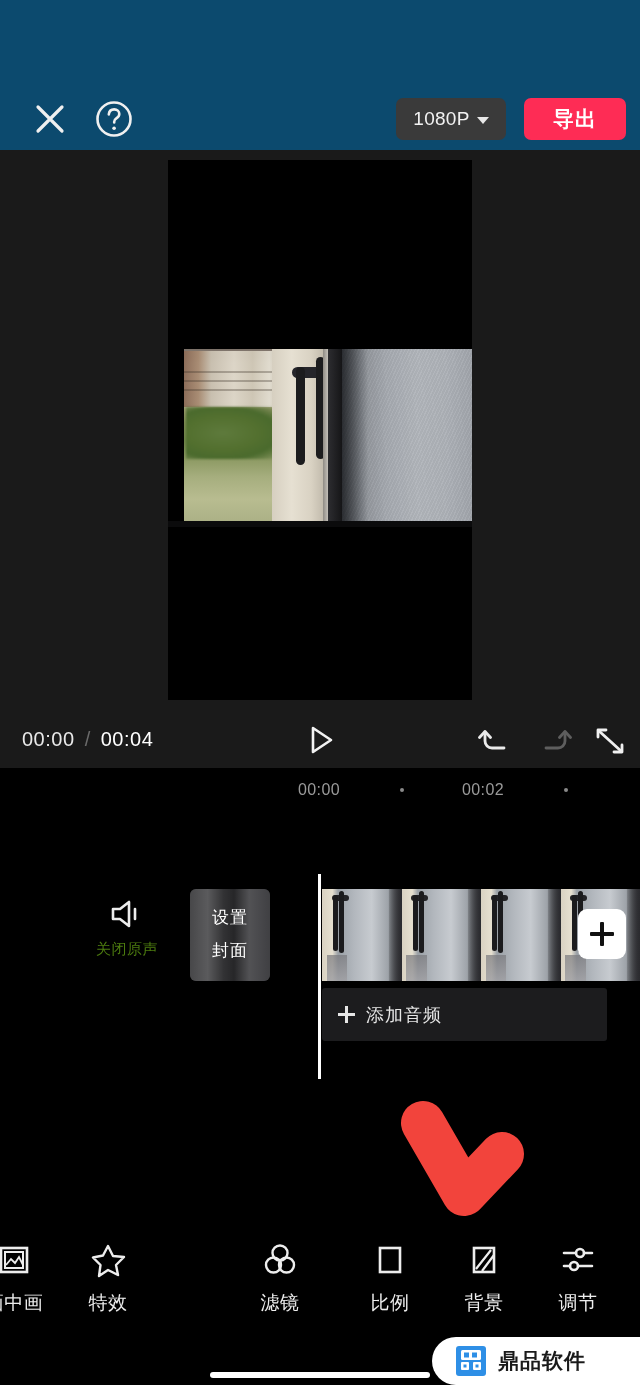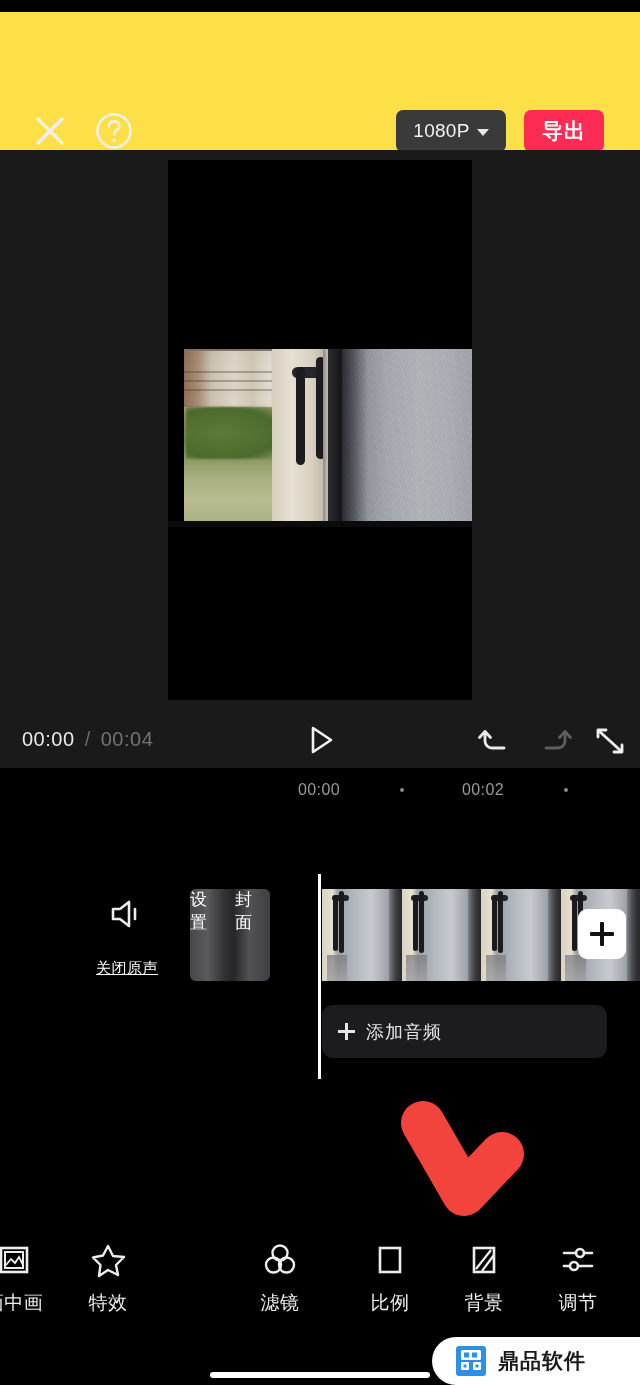--- a/index.html
+++ b/index.html
@@ -7,22 +7,21 @@
     width:640px; height:1385px;
     background:#000;
     font-family:"Liberation Sans","DejaVu Sans",sans-serif;
     overflow:hidden;
   }
   #app { position:relative; width:640px; height:1385px; background:#000; }
 
   
   .topbar {
     position:absolute; left:0; top:0; width:640px; height:150px;
-    background:#fde047;
-    margin-top:12px;
+    background:#0c4a6e;
   }
   .close-btn {
     position:absolute; left:30px; top:99px; width:40px; height:40px;
     cursor:pointer;
   }
   .close-btn svg { display:block; }
   .help-btn {
     position:absolute; left:94px; top:99px; width:40px; height:40px;
     cursor:pointer;
   }
@@ -32,21 +31,21 @@
     display:flex; align-items:center; justify-content:center; gap:7px;
     cursor:pointer;
   }
   .res-btn .res-label { color:#f2f2f2; font-size:19px; letter-spacing:.3px; }
   .caret {
     width:0; height:0; border-left:6px solid transparent;
     border-right:6px solid transparent; border-top:7px solid #e8e8e8;
     margin-top:2px;
   }
   .export-btn {
-    position:absolute; left:524px; top:98px; width:80px; height:42px;
+    position:absolute; left:524px; top:98px; width:102px; height:42px;
     background:#fe2c55; border-radius:7px;
     display:flex; align-items:center; justify-content:center;
     cursor:pointer;
   }
   .export-btn span { color:#fff; font-size:21px; font-weight:bold; letter-spacing:1px; }
 
   
   .preview-wrap {
     position:absolute; left:0; top:150px; width:640px; height:560px;
     background:#1a1a1a;
@@ -148,21 +147,21 @@
   .playerbar {
     position:absolute; left:0; top:710px; width:640px; height:58px;
     background:#1a1a1a;
   }
   .time-read {
     position:absolute; left:22px; top:18px;
     font-size:20px; letter-spacing:.5px;
   }
   .time-read .cur { color:#e9e9e9; }
   .time-read .sep { color:#6a6a6a; margin:0 4px; }
-  .time-read .tot { color:#737373; }
+  .time-read .tot { color:#ffffff; }
   .play-btn {
     position:absolute; left:303px; top:14px; width:36px; height:32px; cursor:pointer;
   }
   .undo-btn  { position:absolute; left:478px; top:16px; width:36px; height:30px; cursor:pointer; }
   .redo-btn  { position:absolute; left:536px; top:16px; width:36px; height:30px; cursor:pointer; }
   .full-btn  { position:absolute; left:594px; top:16px; width:32px; height:30px; cursor:pointer; }
 
   
   .timeline {
     position:absolute; left:0; top:768px; width:640px; height:317px; background:#000;
@@ -175,30 +174,30 @@
     position:absolute; top:20px; width:4px; height:4px; border-radius:50%;
     background:#8a8a8a;
   }
   .playhead {
     position:absolute; left:318px; top:106px; width:3px; height:205px;
     background:#ffffff;
   }
   .mute-group {
     position:absolute; left:96px; top:896px; width:62px; text-align:center; cursor:pointer;
   }
-  .mute-label { margin-top:23px; color:#ffffff; font-size:15px; letter-spacing:.5px;text-decoration:underline; }
+  .mute-label { margin-top:4px; color:#4d7c0f; font-size:15px; letter-spacing:.5px; }
   .cover-btn {
     position:absolute; left:190px; top:889px; width:80px; height:92px;
     border-radius:6px; overflow:hidden; cursor:pointer;
     background:linear-gradient(to right,#6d6d70 0%,#8a8a8d 22%,#4d4d50 42%,#3b3b3e 55%,#7d7d81 74%,#616166 100%);
   }
   .cover-btn .veil { position:absolute; inset:0; background:rgba(0,0,0,.34); }
   .cover-btn .txt {
-    position:absolute; inset:0; display:flex; flex-direction:row;
-    align-items:flex-start; justify-content:center; gap:10px;
+    position:absolute; inset:0; display:flex; flex-direction:column;
+    align-items:center; justify-content:center; gap:10px;
     color:#fff; font-size:17px; line-height:1.35; letter-spacing:1px;
   }
 
   .vtrack {
     position:absolute; left:322px; top:889px; width:318px; height:92px;
     overflow:hidden; background:#0d0d0d;
     display:flex;
   }
   .vtrack .thumb {
     width:79.5px; height:92px; flex:0 0 auto; position:relative; overflow:hidden;
@@ -235,22 +234,22 @@
     position:relative; width:24px; height:24px;
   }
   .add-clip-btn .plus:before, .add-clip-btn .plus:after {
     content:""; position:absolute; background:#111; border-radius:1px;
   }
   .add-clip-btn .plus:before { left:0; top:10px; width:24px; height:4px; }
   .add-clip-btn .plus:after  { left:10px; top:0; width:4px; height:24px; }
 
   .atrack {
     position:absolute; left:322px; top:988px; width:285px; height:53px;
-    background:#1c1c1e; border-radius:11px;
-    display:flex; align-items:center; gap:11px; padding-left:16px; cursor:pointer;margin-top:17px;
+    background:#1c1c1e; border-radius:3px;
+    display:flex; align-items:center; gap:11px; padding-left:16px; cursor:pointer;
   }
   .atrack .plus-s { position:relative; width:17px; height:17px; }
   .atrack .plus-s:before, .atrack .plus-s:after {
     content:""; position:absolute; background:#e6e6e6;
   }
   .atrack .plus-s:before { left:0; top:7px; width:17px; height:3px; }
   .atrack .plus-s:after  { left:7px; top:0; width:3px; height:17px; }
   .atrack .lbl { color:#e6e6e6; font-size:18px; letter-spacing:1px; }
 
   

